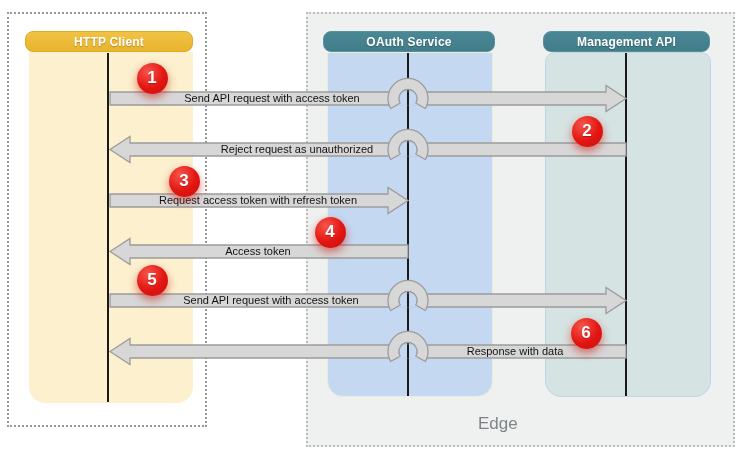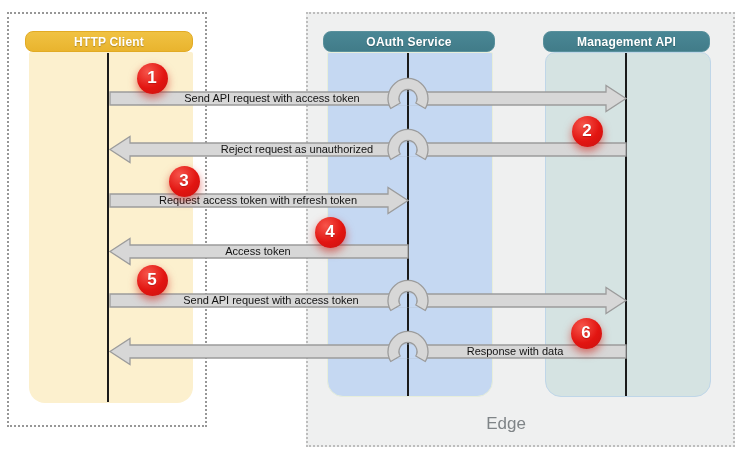--- a/index.html
+++ b/index.html
@@ -71,22 +71,22 @@
     border:1px solid #58909C;
   }
   .lifeline{
     position:absolute;width:2px;background:var(--lifeline,#1A1A1A);
   }
   .ll-http{left:107px;top:53px;height:349px;}
   .ll-oauth{left:407px;top:53px;height:343px;}
   .ll-mgmt{left:625px;top:53px;height:343px;}
   #arrow-layer{position:absolute;left:0;top:0;width:745px;height:460px;}
   .edge-label{
-    position:absolute;left:464px;top:414px;width:84px;
-    text-align:center;font-size:17px;color:var(--edge-label,#7F8487);
+    position:absolute;left:478px;top:414px;width:84px;
+    text-align:left;font-size:17px;color:var(--edge-label,#7F8487);
   }
   .badge{
     position:absolute;width:31px;height:31px;border-radius:50%;
     background:radial-gradient(circle at 35% 28%, #F6554B 0%, var(--badge-red,#E21511) 55%, #C81210 100%);
     box-shadow:0 4px 8px rgba(205,20,10,0.55);
     color:#FFFFFF;font-size:17px;font-weight:bold;
     display:flex;align-items:center;justify-content:center;
     text-shadow:0 1px 1px rgba(120,0,0,0.4);
   }
   .msg-label{

